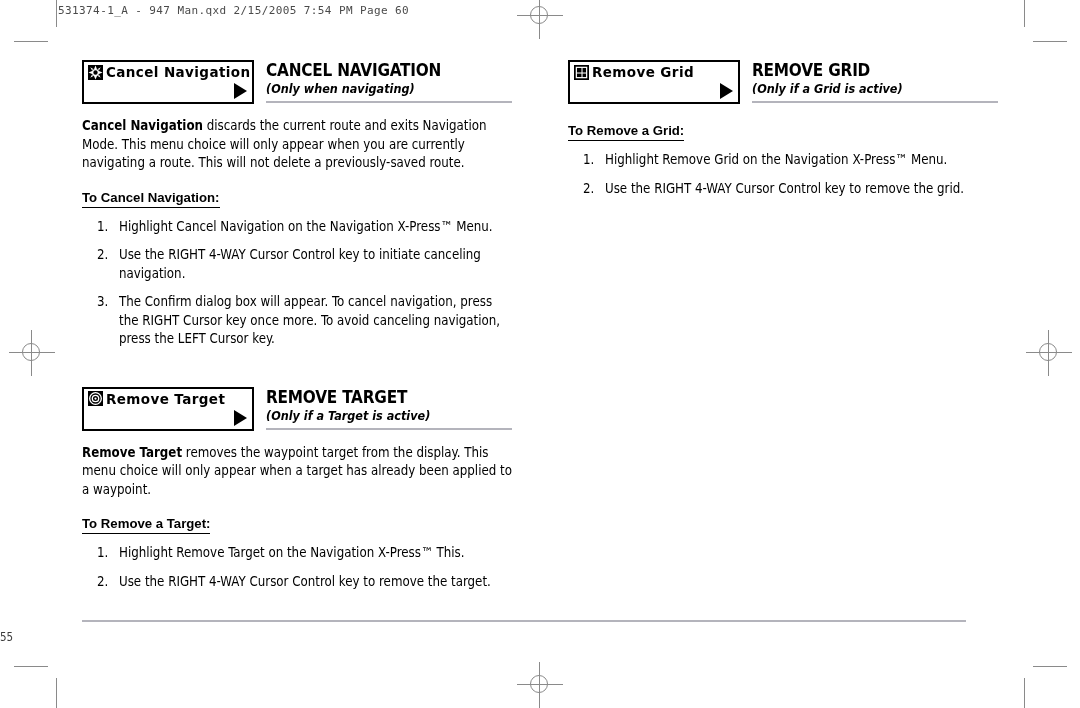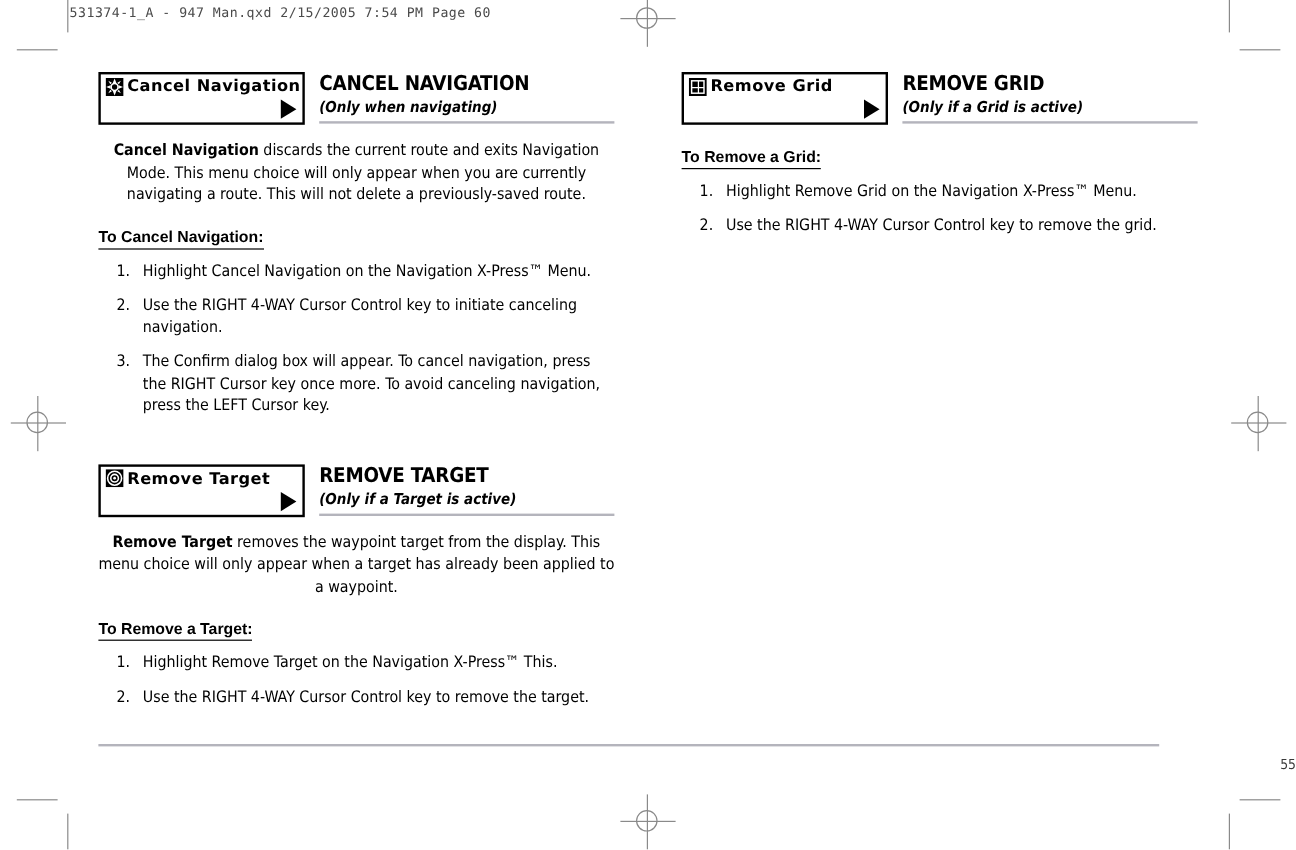--- a/index.html
+++ b/index.html
@@ -166,21 +166,21 @@
     height: 2px;
     background: #b4b4bc;
   }
 
   
   .body-text {
     font-family: "DejaVu Sans Condensed", "Liberation Sans Narrow", "Liberation Sans", sans-serif;
     font-size: 13.2px;
     line-height: 18.5px;
     margin: 11px 0 0 0;
-    text-align: center;
+    text-align: left;
   }
   .body-text b { font-weight: bold; }
 
   .proc-title {
     font-family: Liberation Sans, sans-serif;
     font-size: 13.2px;
     font-weight: bold;
     line-height: 17px;
     margin: 16px 0 0 0;
     display: inline-block;
@@ -216,21 +216,21 @@
     top: 620px;
     width: 884px;
     height: 2px;
     background: #b4b4bc;
   }
   .foot-page {
     position: absolute;
     top: 630px;
     left: 0;
     width: 1080px;
-    text-align: right;
+    text-align: left;
     font-family: "DejaVu Sans Condensed", "Liberation Sans Narrow", "Liberation Sans", sans-serif;
     font-size: 11.5px;
     color: #3a3a3a;
   }
 </style>
 </head>
 <body>
 
 <div>
 

